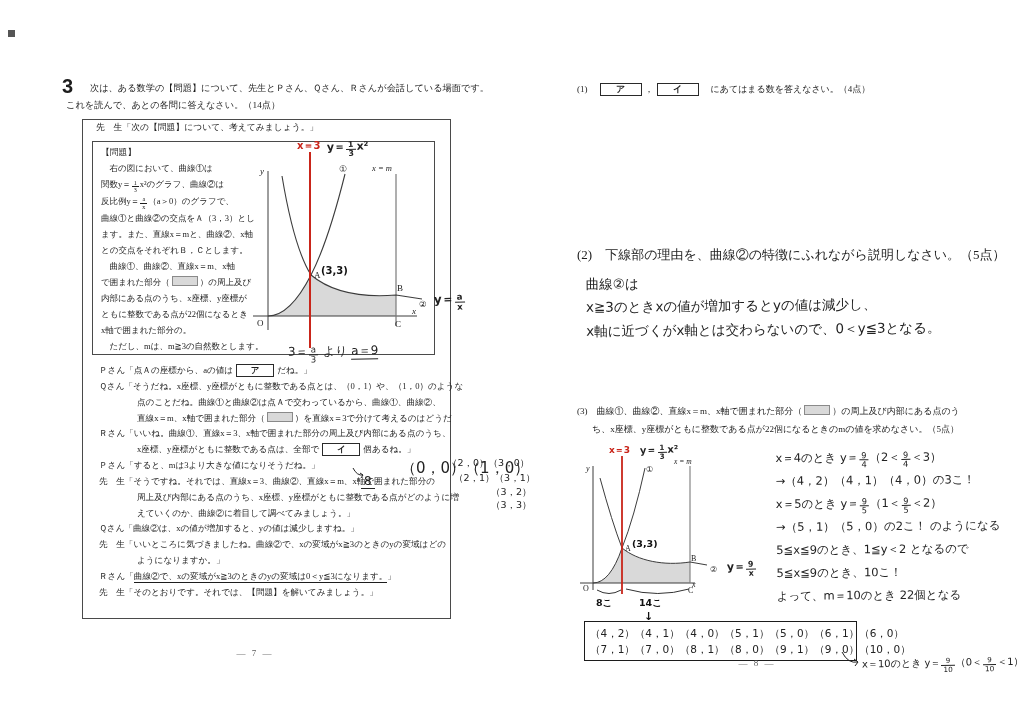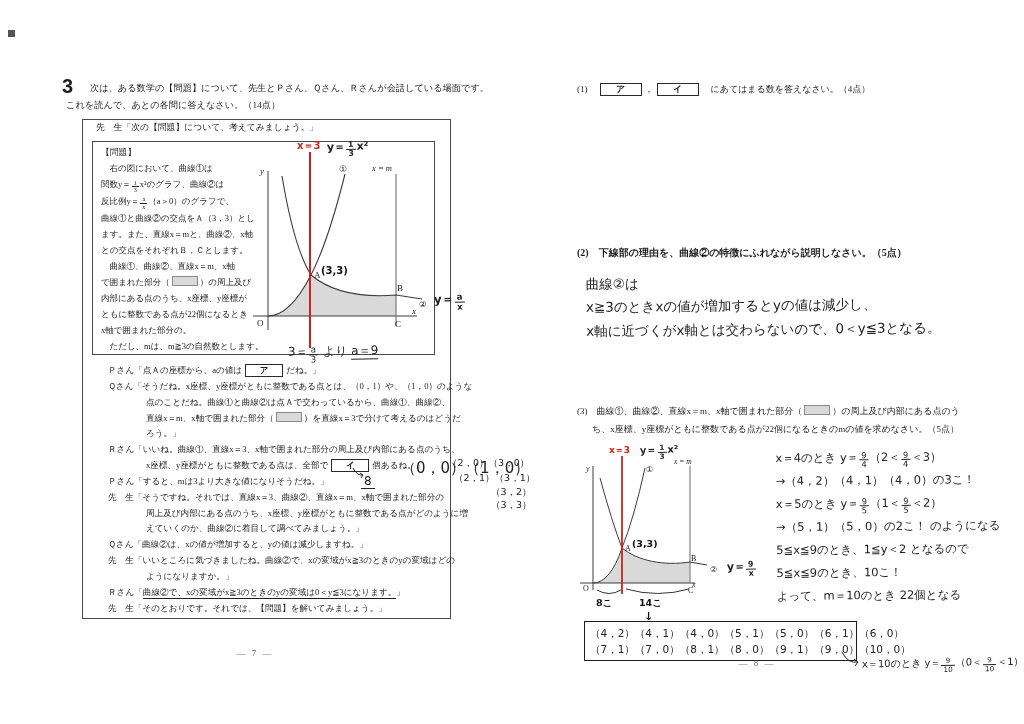--- a/index.html
+++ b/index.html
@@ -20,21 +20,21 @@
   
   .frac{display:inline-block;text-align:center;vertical-align:-0.55em;line-height:1;margin:0 1px;}
   .frac .n{display:block;font-size:0.72em;border-bottom:1px solid currentColor;padding:0 2px;}
   .frac .d{display:block;font-size:0.72em;padding:0 2px;}
   .useg{border-bottom:1px solid currentColor;padding-bottom:1px;}
   .pagenum{color:#5a5a5a;letter-spacing:2px;font-size:9px;text-align:center;width:70px;}
   .dialogue{font-size:8.6px;line-height:15.85px;}
   .plines{font-size:8.5px;line-height:16.1px;}
   .q1line{font-size:9px;}
   .q1line .ansbox{min-width:34px;}
-  .qlabel{font-size:10px;font-weight:bold;}
+  .qlabel{font-size:13px;}
   .q3lines{font-size:9px;line-height:17.5px;}
   .hw-ans2{font-size:13.5px;line-height:23.3px;transform:rotate(-0.6deg);}
   .worklines{font-size:11.5px;line-height:23px;transform:rotate(-0.5deg);}
   .ptsbox{border:1.5px solid #1c1c1c;font-size:10.5px;line-height:16px;padding:3px 0 0 5px;}
   .corner{background:#555;}
   svg text{font-family:"Liberation Serif","DejaVu Serif",serif;}
   svg text.hwt{font-family:"DejaVu Sans","Liberation Sans",sans-serif;}
 </style>
 </head>
 <body>
@@ -83,26 +83,25 @@
     <text x="122" y="33" font-size="8.5" font-style="italic" fill="#222">x = m</text>
     <text x="64" y="140" font-size="9" fill="#222">A</text>
     <text x="71" y="136" class="hwt" font-size="10" font-weight="bold" fill="#111">(3,3)</text>
     <text x="147" y="153" font-size="9" fill="#222">B</text>
     <text x="145" y="189" font-size="9" fill="#222">C</text>
     <text x="169" y="169" font-size="8.5" fill="#222">②</text>
   </svg>
   <div class="abs hw tline" style="left:327px;top:139px;font-size:11px;font-weight:bold;transform:rotate(-2deg);">y＝<span class="frac"><span class="n">1</span><span class="d">3</span></span>x²</div>
   <div class="abs hw tline" style="left:434px;top:291px;font-size:12px;font-weight:bold;transform:rotate(-2deg);">y＝<span class="frac"><span class="n">a</span><span class="d">x</span></span></div>
 
-  <div class="abs pr dialogue" style="left:108px;top:363px;">
+  <div class="abs pr dialogue" style="left:99px;top:363px;">
       <div class="tline">Ｐさん「点Ａの座標から、aの値は<span class="ansbox">ア</span>だね。」</div>
       <div class="tline">Ｑさん「そうだね。x座標、y座標がともに整数である点とは、（0，1）や、（1，0）のような</div>
       <div class="tline" style="margin-left: 38px;">点のことだね。曲線①と曲線②は点Ａで交わっているから、曲線①、曲線②、</div>
       <div class="tline" style="margin-left: 38px;">直線x＝m、x軸で囲まれた部分（<span class="grayrect"></span>）を直線x＝3で分けて考えるのはどうだ</div>
-      <div class="tline" style="margin-left: 38px;">ろう。」</div>
       <div class="tline">Ｒさん「いいね。曲線①、直線x＝3、x軸で囲まれた部分の周上及び内部にある点のうち、</div>
       <div class="tline" style="margin-left: 38px;">x座標、y座標がともに整数である点は、全部で<span class="ansbox">イ</span>個あるね。」</div>
       <div class="tline">Ｐさん「すると、mは3より大きな値になりそうだね。」</div>
       <div class="tline">先　生「そうですね。それでは、直線x＝3、曲線②、直線x＝m、x軸で囲まれた部分の</div>
       <div class="tline" style="margin-left: 38px;">周上及び内部にある点のうち、x座標、y座標がともに整数である点がどのように増</div>
       <div class="tline" style="margin-left: 38px;">えていくのか、曲線②に着目して調べてみましょう。」</div>
       <div class="tline">Ｑさん「曲線②は、xの値が増加すると、yの値は減少しますね。」</div>
       <div class="tline">先　生「いいところに気づきましたね。曲線②で、xの変域がx≧3のときのyの変域はどの</div>
       <div class="tline" style="margin-left: 38px;">ようになりますか。」</div>
       <div class="tline">Ｒさん「<span class="useg">曲線②で、xの変域がx≧3のときのyの変域は0＜y≦3になります。</span>」</div>

